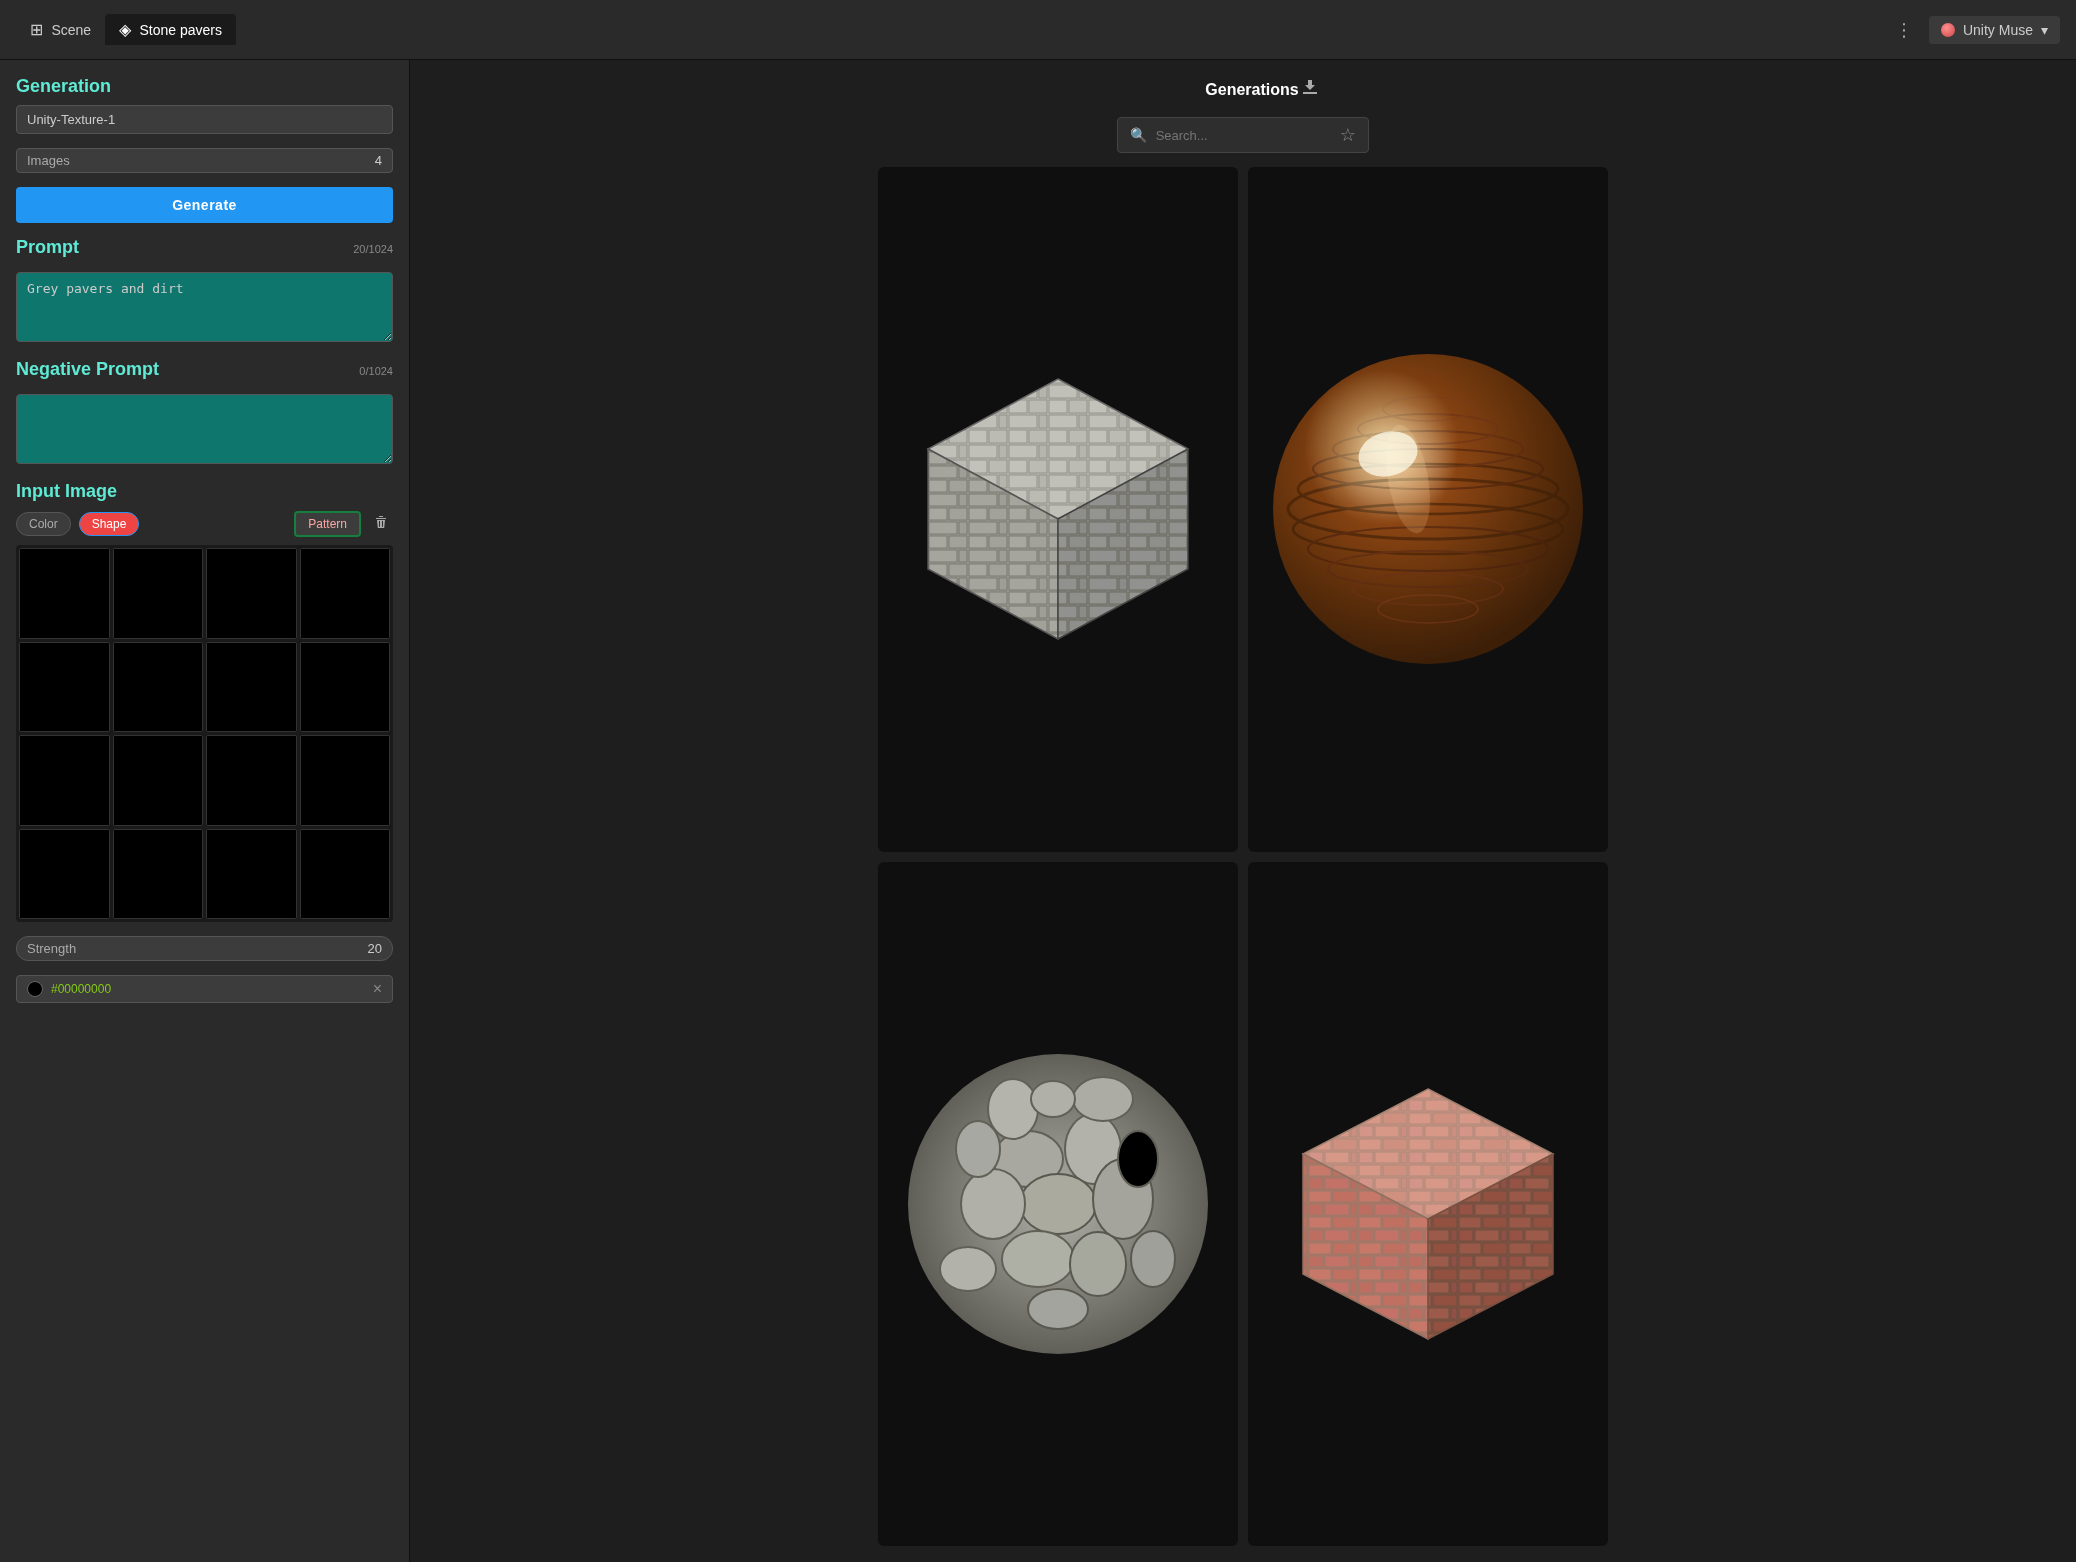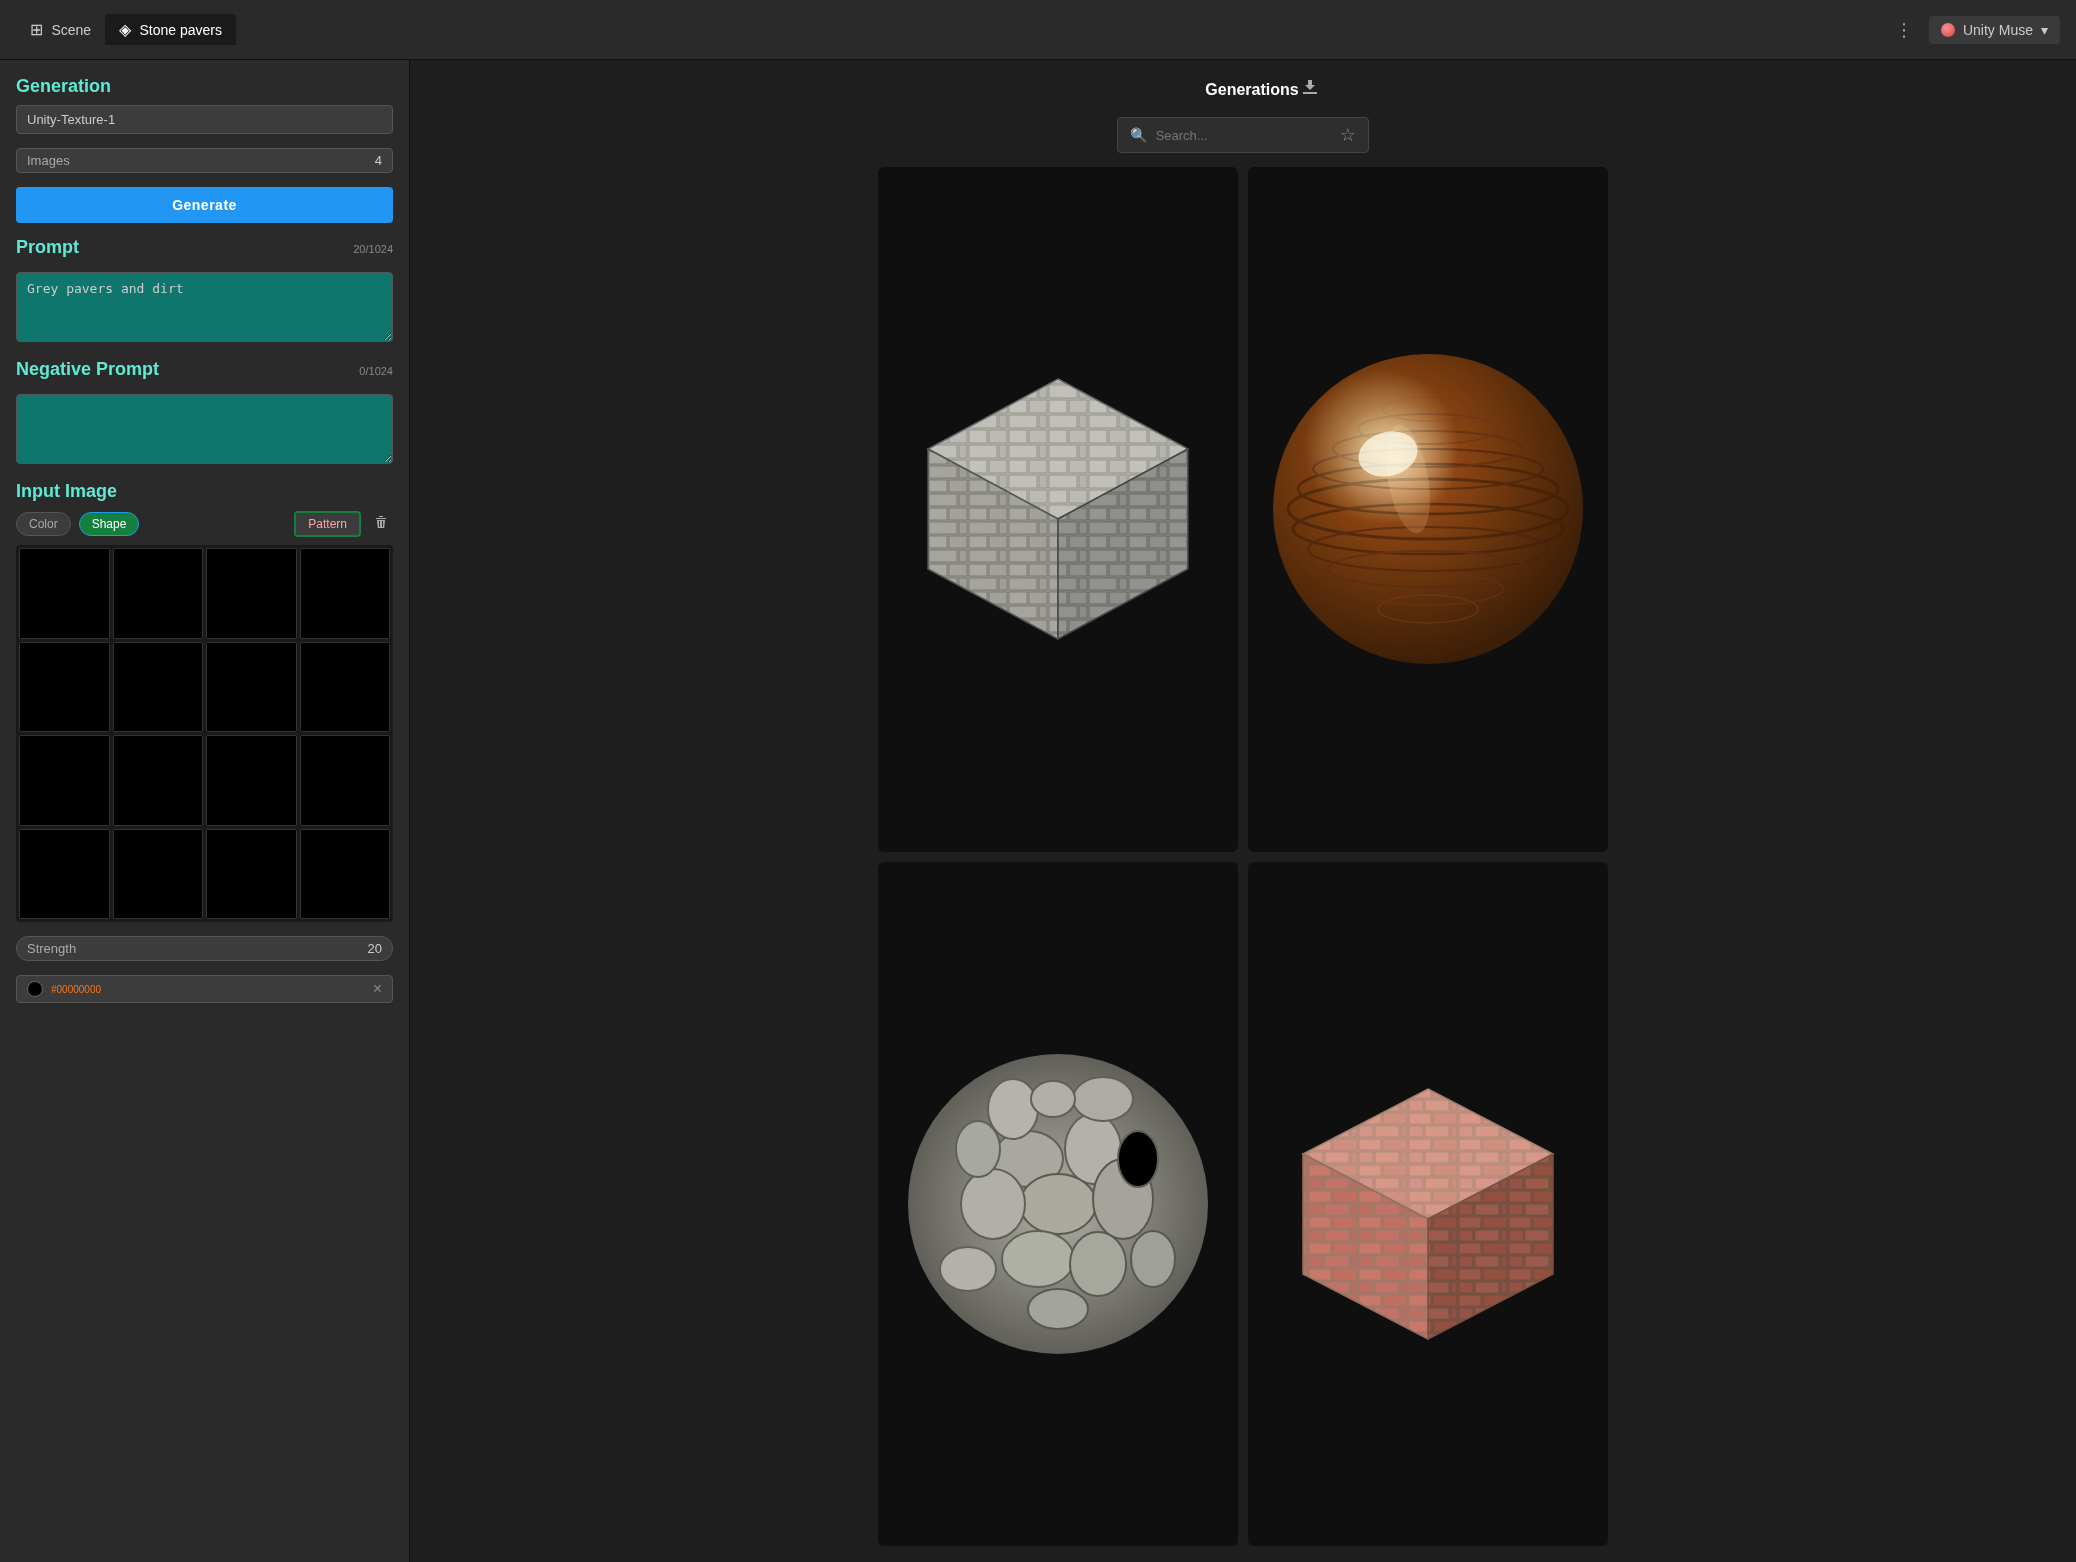--- a/index.html
+++ b/index.html
@@ -175,21 +175,21 @@
     .btn-toggle {
       padding: 4px 12px;
       border-radius: 12px;
       border: 1px solid #555;
       background: #3c3c3c;
       color: #aaa;
       font-size: 12px;
       cursor: pointer;
     }
     .btn-toggle.active {
-      background: #15803d;
+      background: #ef4444;
       border-color: #2196F3;
       color: #fff;
     }
     .btn-pattern {
       margin-left: auto;
       padding: 4px 12px;
       border-radius: 4px;
       border: 2px solid #15803d;
       background: #3c3c3c;
       color: #fca5a5;
@@ -257,22 +257,22 @@
     }
     .color-swatch {
       width: 16px;
       height: 16px;
       border-radius: 50%;
       border: 1px solid #666;
       flex-shrink: 0;
     }
     .color-hex {
       flex: 1;
-      color: #f97316;
-      font-size: 10px;
+      color: #84cc16;
+      font-size: 12px;
     }
     .color-clear {
       background: none;
       border: none;
       color: #888;
       font-size: 16px;
       cursor: pointer;
     }
 
     

